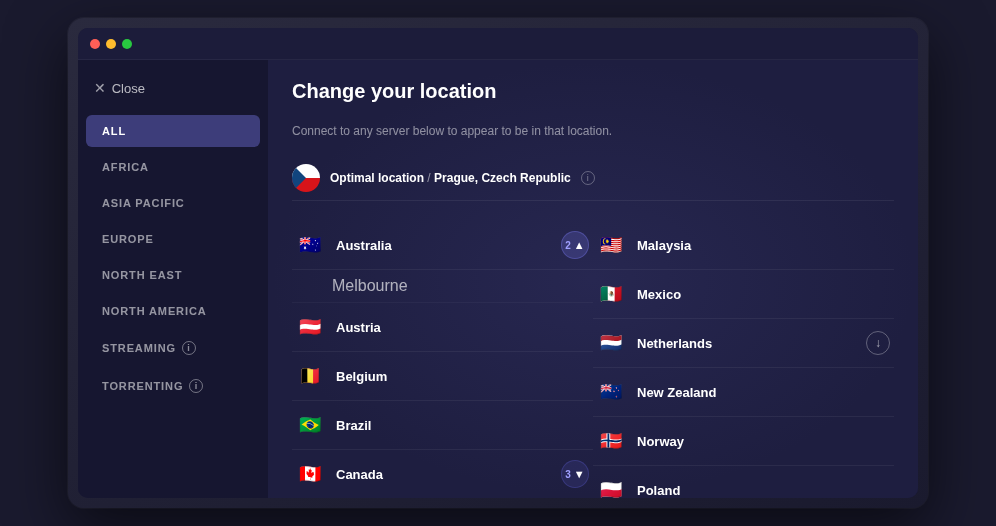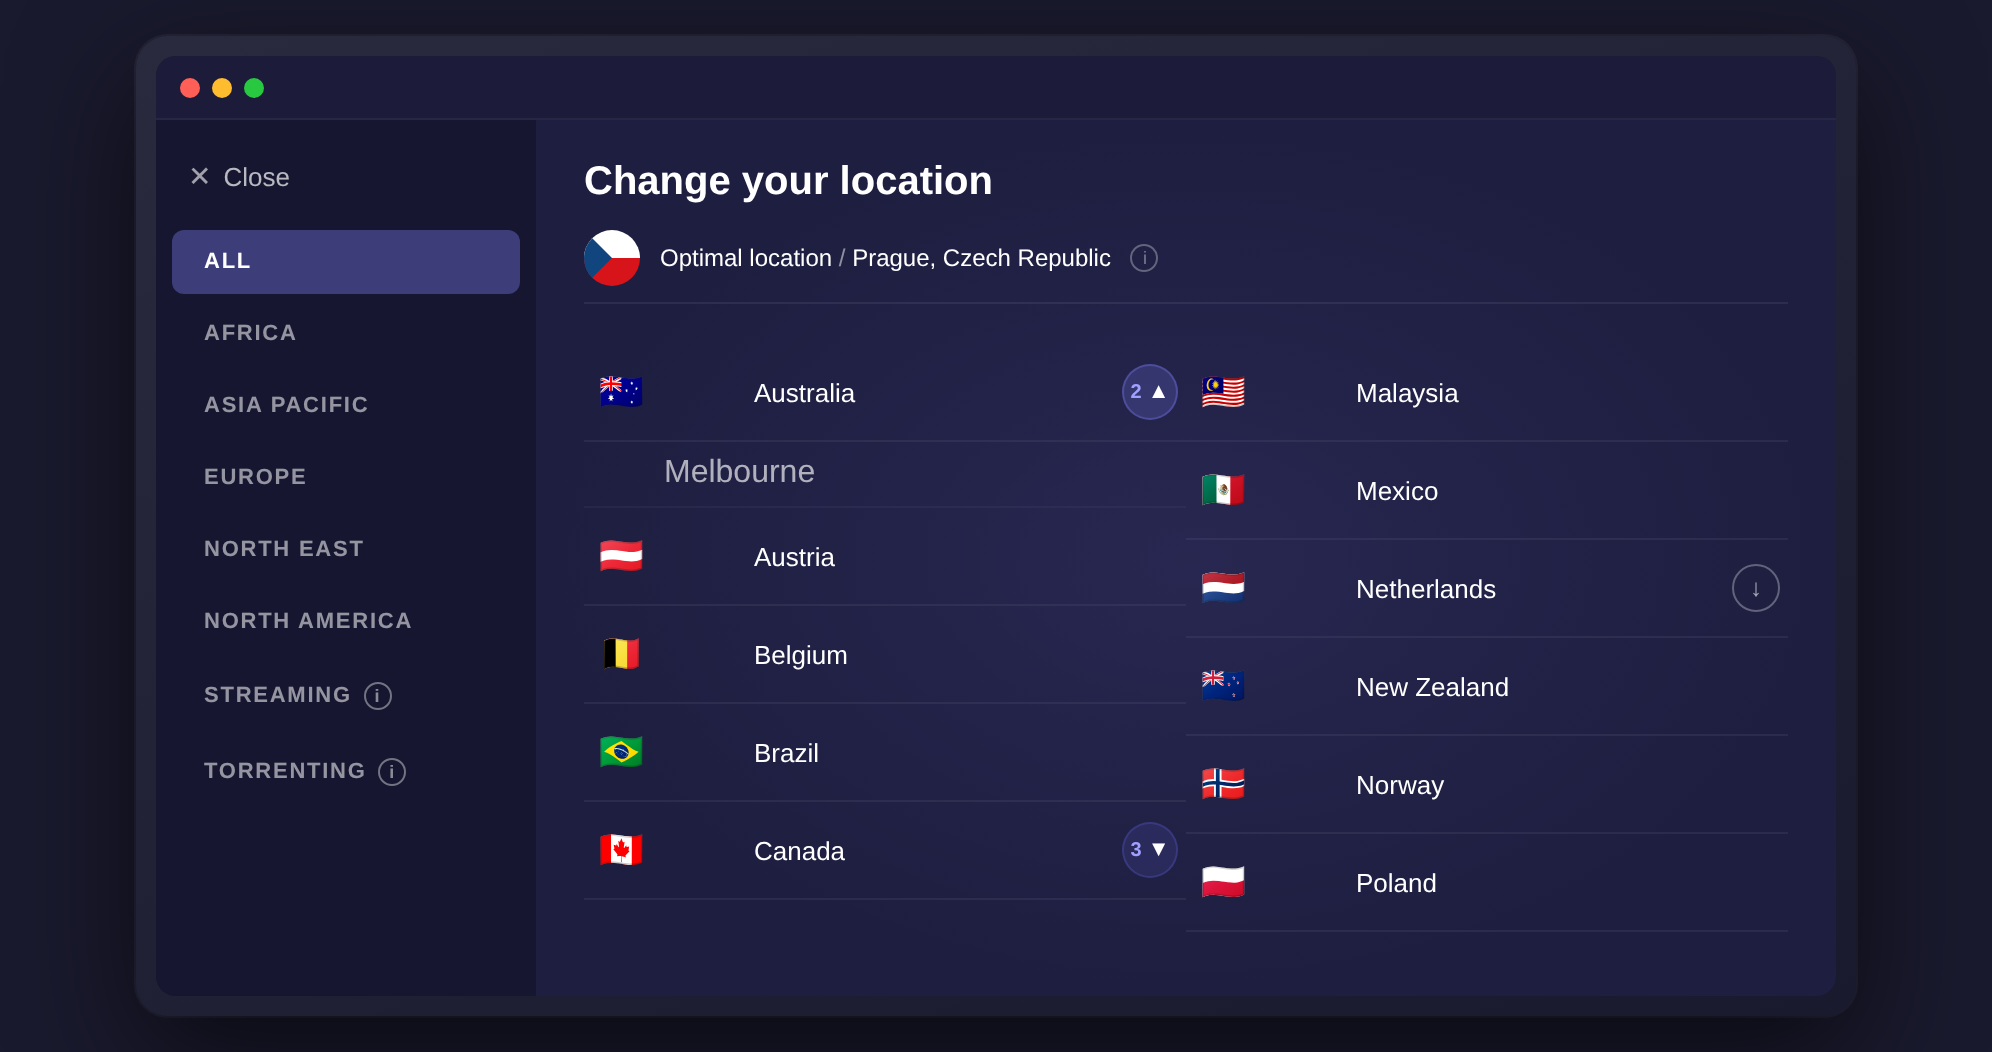--- a/index.html
+++ b/index.html
@@ -136,21 +136,21 @@
     }
 
     .main-content::-webkit-scrollbar { width: 4px; }
     .main-content::-webkit-scrollbar-track { background: transparent; }
     .main-content::-webkit-scrollbar-thumb { background: rgba(255,255,255,0.2); border-radius: 2px; }
 
     .page-title {
       color: #fff;
       font-size: 20px;
       font-weight: 700;
-      margin-bottom: 4px;
+      margin-bottom: 21px;
     }
 
     .page-subtitle {
       color: rgba(255,255,255,0.5);
       font-size: 12px;
       margin-bottom: 18px;
     }
 
     
     .optimal-location {
@@ -170,21 +170,21 @@
       flex-shrink: 0;
     }
 
     .optimal-text {
       color: rgba(255,255,255,0.5);
       font-size: 12px;
     }
 
     .optimal-text span {
       color: #fff;
-      font-weight: 400;
+      font-weight: 700;
       text-align: right;
     }
 
     .optimal-info {
       width: 14px;
       height: 14px;
       border-radius: 50%;
       border: 1px solid rgba(255,255,255,0.3);
       display: inline-flex;
       align-items: center;
@@ -218,23 +218,22 @@
       flex-shrink: 0;
       display: flex;
       align-items: center;
       justify-content: center;
       font-size: 18px;
     }
 
     .server-name {
       color: #fff;
       font-size: 13px;
-      font-weight: 400;
+      font-weight: 700;
       flex: 1;
-      margin-left: 41px;
     }
 
     .sub-row {
       padding: 7px 4px 7px 40px;
       color: rgba(255,255,255,0.65);
       font-size: 16px;
       border-bottom: 1px solid rgba(255,255,255,0.04);
       cursor: pointer;
     }
 
@@ -340,20 +339,21 @@
           <span class="info-icon">i</span>
         </div>
         <div class="sidebar-item">
           <span>TORRENTING</span>
           <span class="info-icon">i</span>
         </div>
       </div>
 
       <div class="main-content">
         <h1 class="page-title">Change your location</h1>
+        <p class="page-subtitle">Connect to any server below to appear to be in that location.</p>
 
         <div class="optimal-location">
           <div class="optimal-flag flag-cz"></div>
           <div class="optimal-text">
             <span>Optimal location</span>
             /
             <span>Prague, Czech Republic</span>
           </div>
           <span class="optimal-info">i</span>
         </div>

